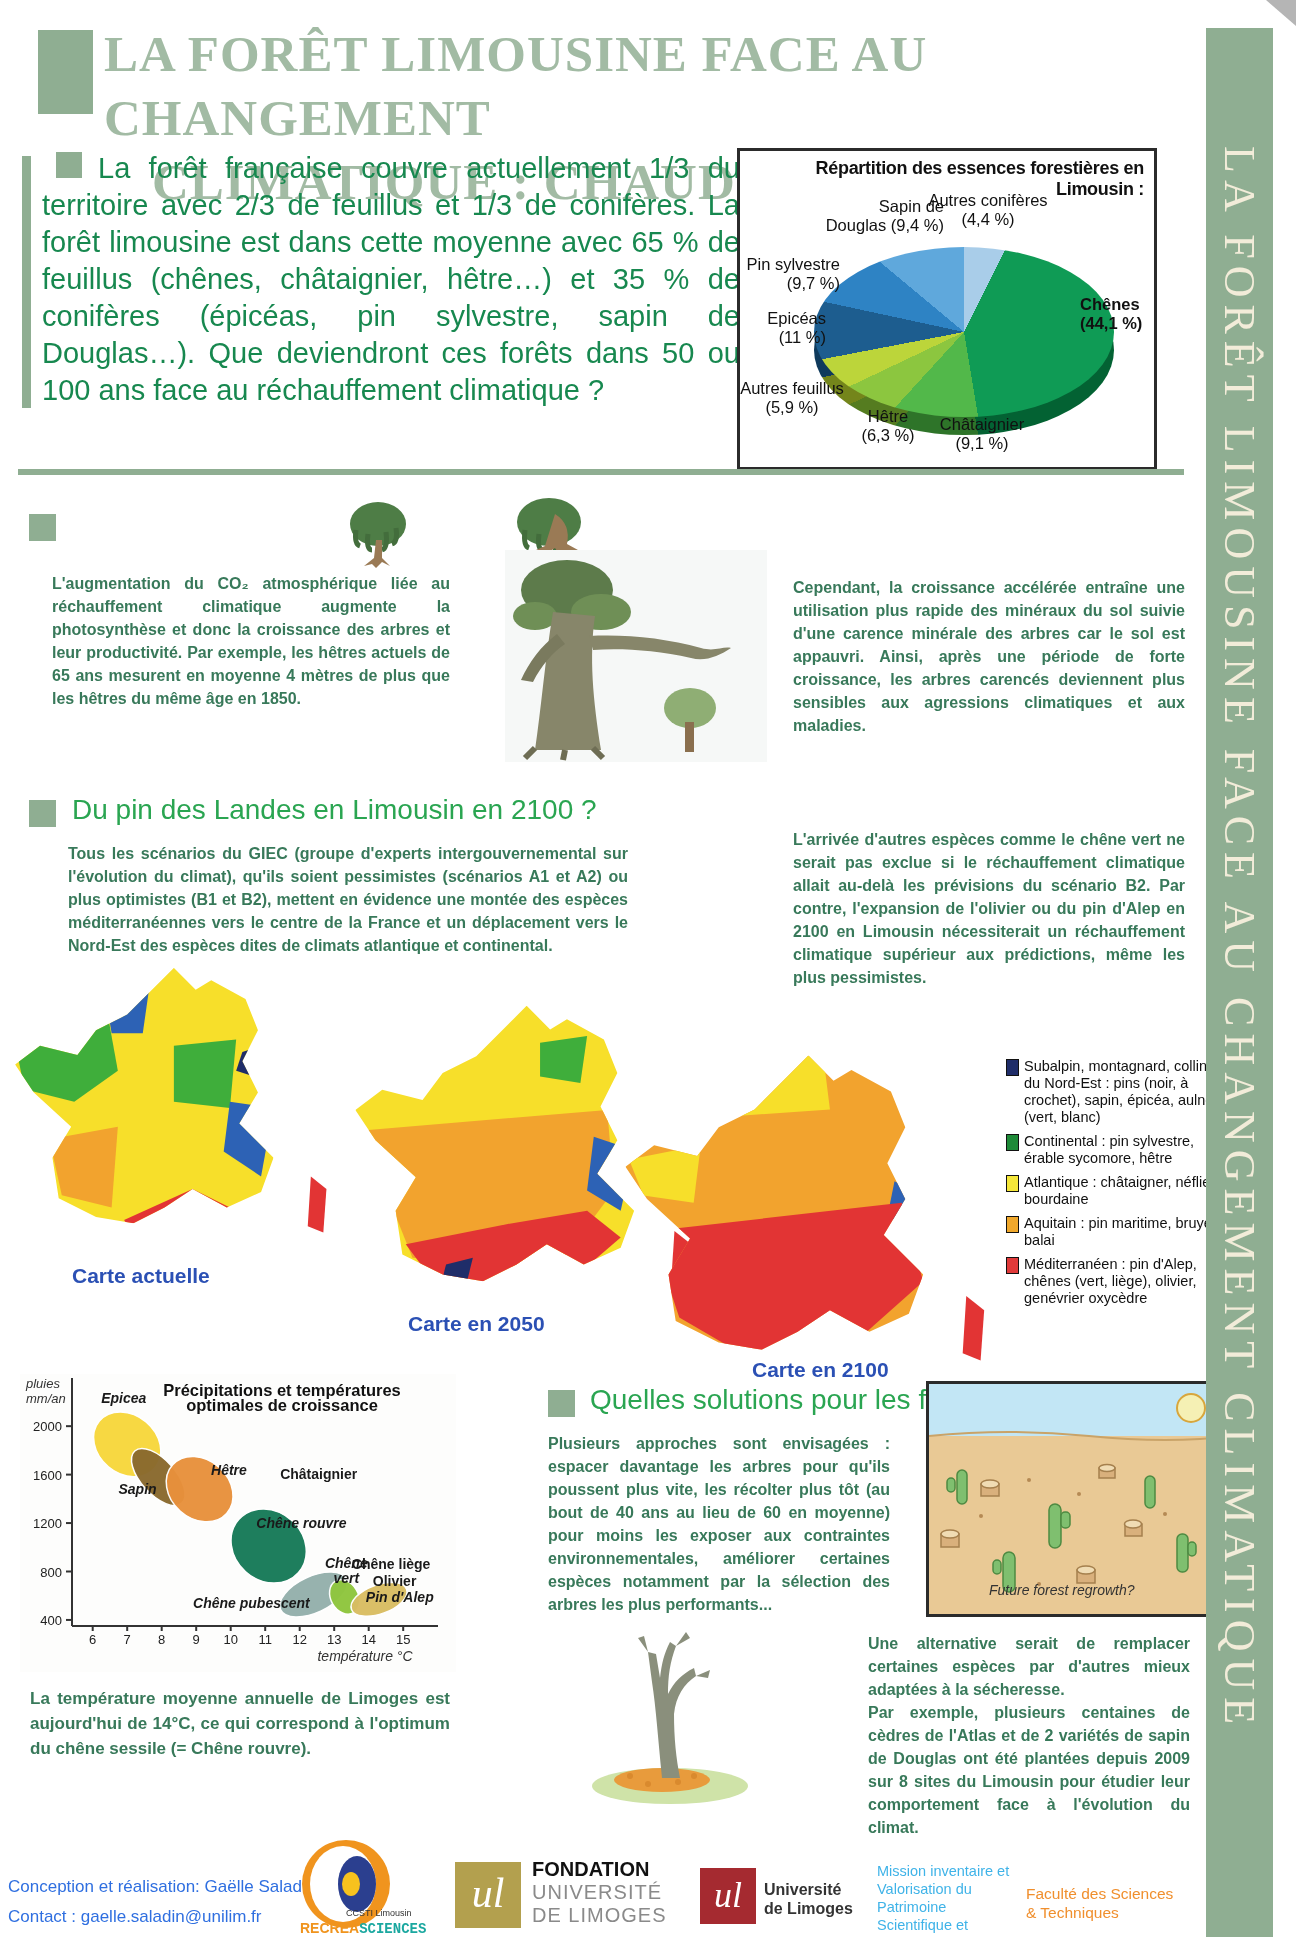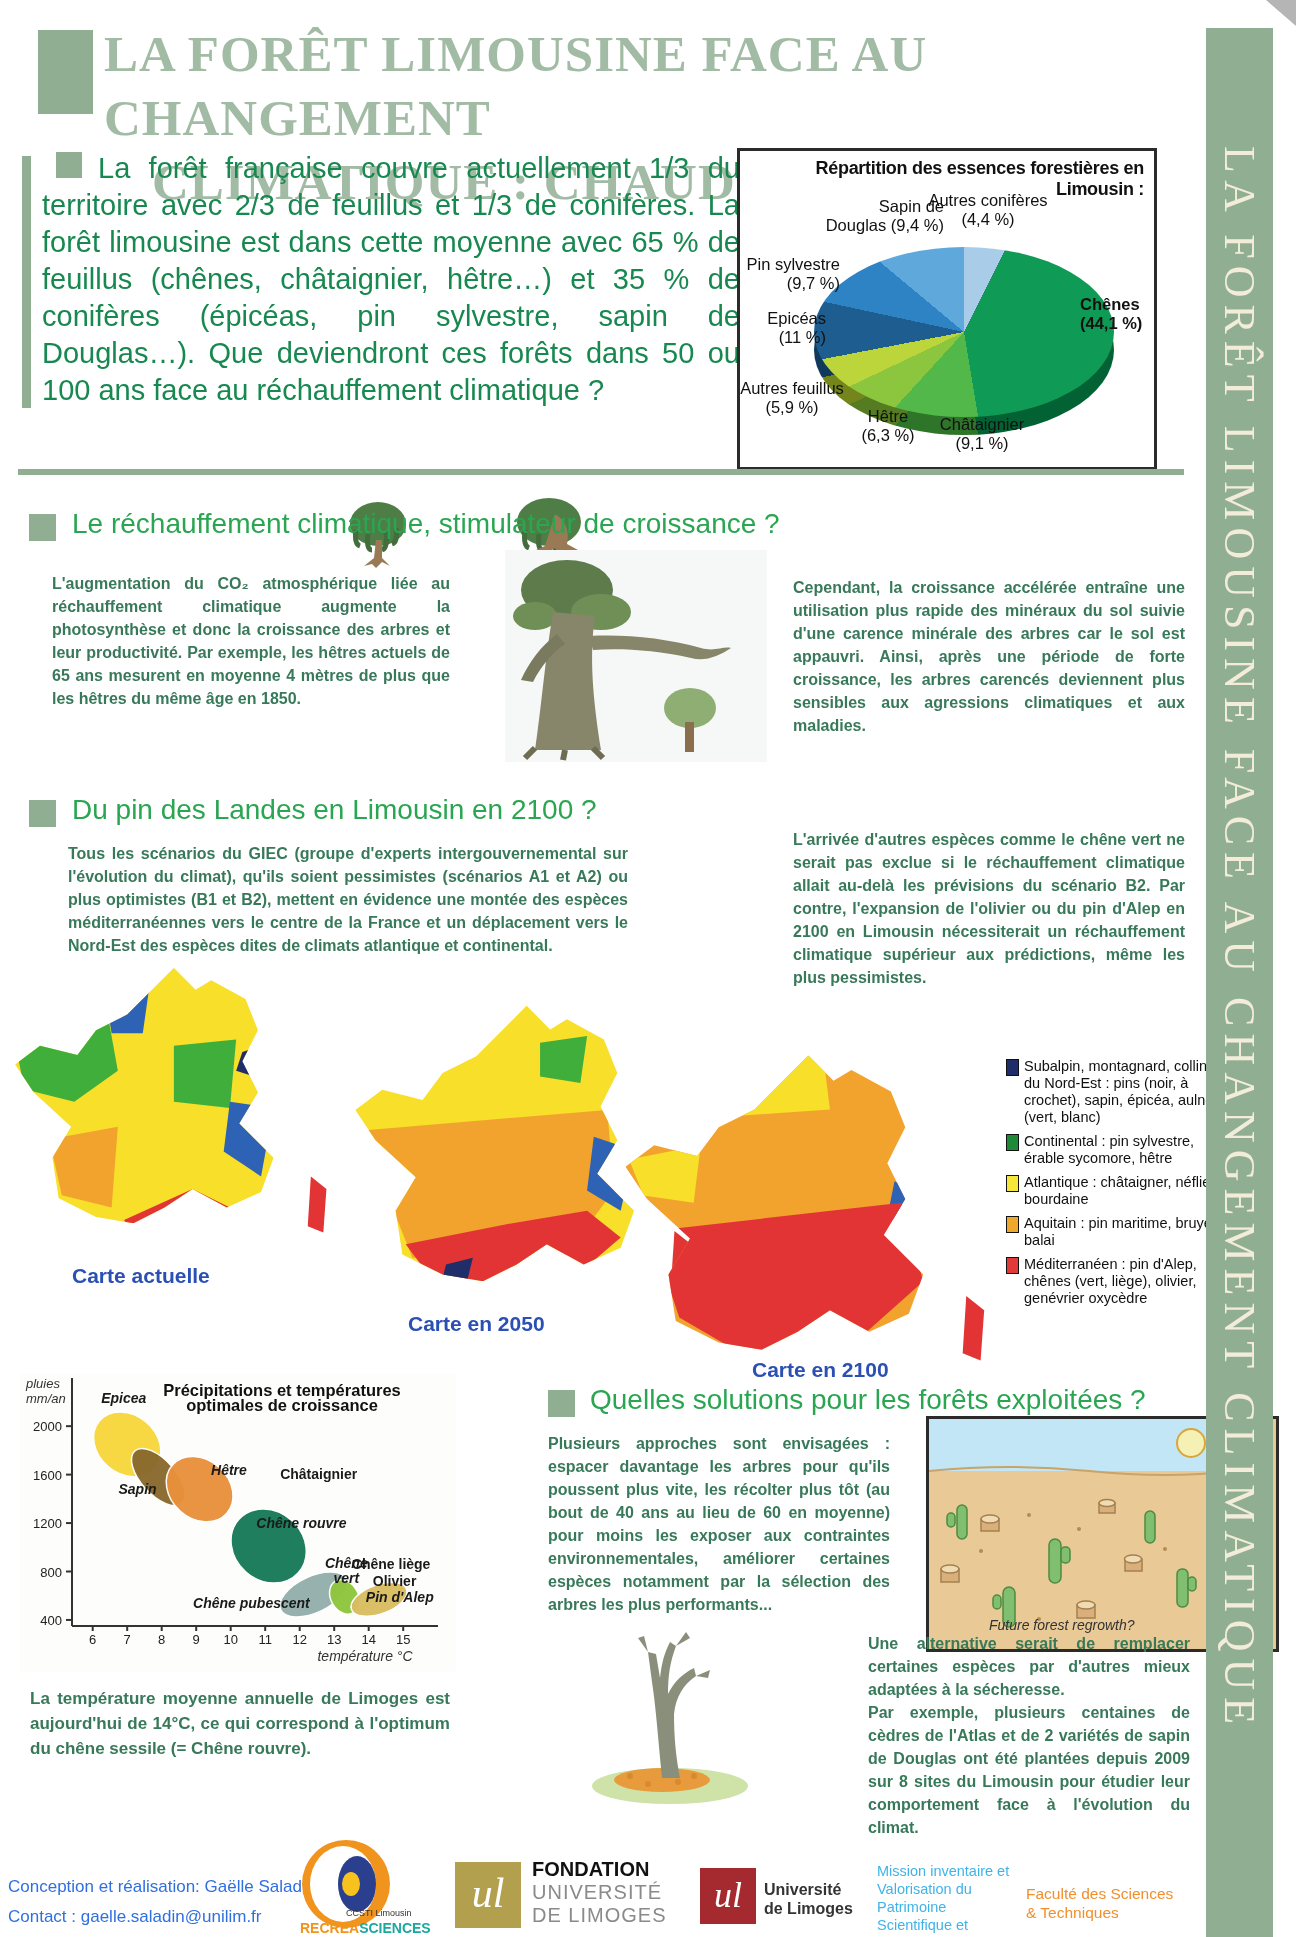--- a/index.html
+++ b/index.html
@@ -51,21 +51,21 @@
   
   .map-caption{color:#2b50b4;font-weight:bold;font-size:21px;}
   .legend{left:1006px;top:1058px;width:232px;font-size:14.5px;line-height:17px;color:#111;}
   .legend-row{display:flex;margin-bottom:7px;}
   .legend-swatch{flex:0 0 11px;width:11px;height:15px;border:1.5px solid #111;margin:1px 5px 0 0;}
 
   
   .growth-box{left:20px;top:1374px;width:436px;height:298px;background:#fdfdfc;}
 
   
-  .cartoon{left:926px;top:1416px;width:310px;height:230px;border:3px solid #2b2b2b;overflow:hidden;background:#e9c995;padding-left:37px;}
+  .cartoon{left:926px;top:1381px;width:310px;height:230px;border:3px solid #2b2b2b;overflow:hidden;background:#e9c995;}
   .cartoon-caption{position:absolute;left:60px;top:198px;font-size:14px;font-style:italic;color:#333;}
 
   
   .credits{left:8px;top:1872px;color:#2f6fe0;font-size:17px;line-height:30px;}
   .logo-circle{left:302px;top:1840px;width:88px;height:88px;border-radius:50%;
                background:#f0941e;overflow:hidden;}
   .logo-circle .inner{position:absolute;left:8px;top:6px;width:66px;height:76px;border-radius:50%;background:#fff;}
   .logo-circle .blue{position:absolute;left:36px;top:16px;width:38px;height:56px;border-radius:50%;background:#2b3f8f;}
   .logo-circle .dot{position:absolute;left:40px;top:32px;width:18px;height:24px;border-radius:50%;background:#f7c21e;}
   .recrea-small{left:346px;top:1908px;font-size:9px;color:#333;}
@@ -136,21 +136,20 @@
   </svg>
   <svg class="abs" style="left:505px;top:496px" width="92" height="76">
     <ellipse cx="44" cy="26" rx="32" ry="24" fill="#4e7d46"></ellipse>
     <path d="M20,34 Q18,50 24,52 M34,38 Q32,54 38,54 M52,36 Q54,52 48,54" stroke="#436d3c" stroke-width="5" fill="none"></path>
     <path d="M50,18 Q66,28 62,48 L84,60 L66,58 L58,64 L50,52 L34,62 L22,58 L40,50 Z" fill="#9a7a55"></path>
   </svg>
 
   <div class="abs divider"></div>
 
   <div class="abs sec-square" style="left:29px;top:514px"></div>
-  <div class="abs sec-heading" style="left:72px;top:508px">Le réchauffement climatique, stimulateur de croissance ?</div>
 
   <div class="abs body-txt just" style="left:52px;top:572px;width:398px">L'augmentation du CO₂ atmosphérique liée au réchauffement climatique augmente la photosynthèse et donc la croissance des arbres et leur productivité. Par exemple, les hêtres actuels de 65 ans mesurent en moyenne 4 mètres de plus que les hêtres du même âge en 1850.</div>
 
   <svg class="abs" style="left:505px;top:550px" width="262" height="212">
     <rect width="262" height="212" fill="#f6f8f7"></rect>
     <ellipse cx="62" cy="40" rx="46" ry="30" fill="#5d7b4b"></ellipse>
     <ellipse cx="96" cy="62" rx="30" ry="18" fill="#6f8f56"></ellipse>
     <ellipse cx="30" cy="66" rx="22" ry="14" fill="#6f8f56"></ellipse>
     <path d="M48,62 C40,110 36,160 30,200 L96,200 C88,150 84,106 90,66 Z" fill="#87866a"></path>
     <path d="M84,86 C120,84 160,88 196,98 C210,102 218,96 226,98 C214,106 200,112 186,108 C150,100 116,98 88,100 Z" fill="#87866a"></path>
@@ -372,21 +371,21 @@
     <div>Conception et réalisation: Gaëlle Saladin</div>
     <div>Contact : gaelle.saladin@unilim.fr</div>
   </div>
 
   <div class="abs logo-circle">
     <div class="inner"></div>
     <div class="blue"></div>
     <div class="dot"></div>
   </div>
   <div class="abs recrea-small">CCSTI Limousin</div>
-  <div class="abs recrea-name"><span id="recrea1" style="color: rgb(240, 148, 30);">RECREA</span><span id="recrea2" style="color: rgb(27, 168, 160);">SCIENCES</span></div>
+  <div class="abs recrea-name"><span id="recrea1" style="color: rgb(240, 148, 30);">RECREA</span><span id="recrea2" style="color: rgb(27, 168, 160); font-family: Liberation Mono, monospace;">SCIENCES</span></div>
 
   <div class="abs fond-square">ul</div>
   <div class="abs fond-text">
     <div class="f1">FONDATION</div>
     <div class="f2">UNIVERSITÉ</div>
     <div class="f3">DE LIMOGES</div>
   </div>
 
   <div class="abs ul-square">ul</div>
   <div class="abs ul-text">

